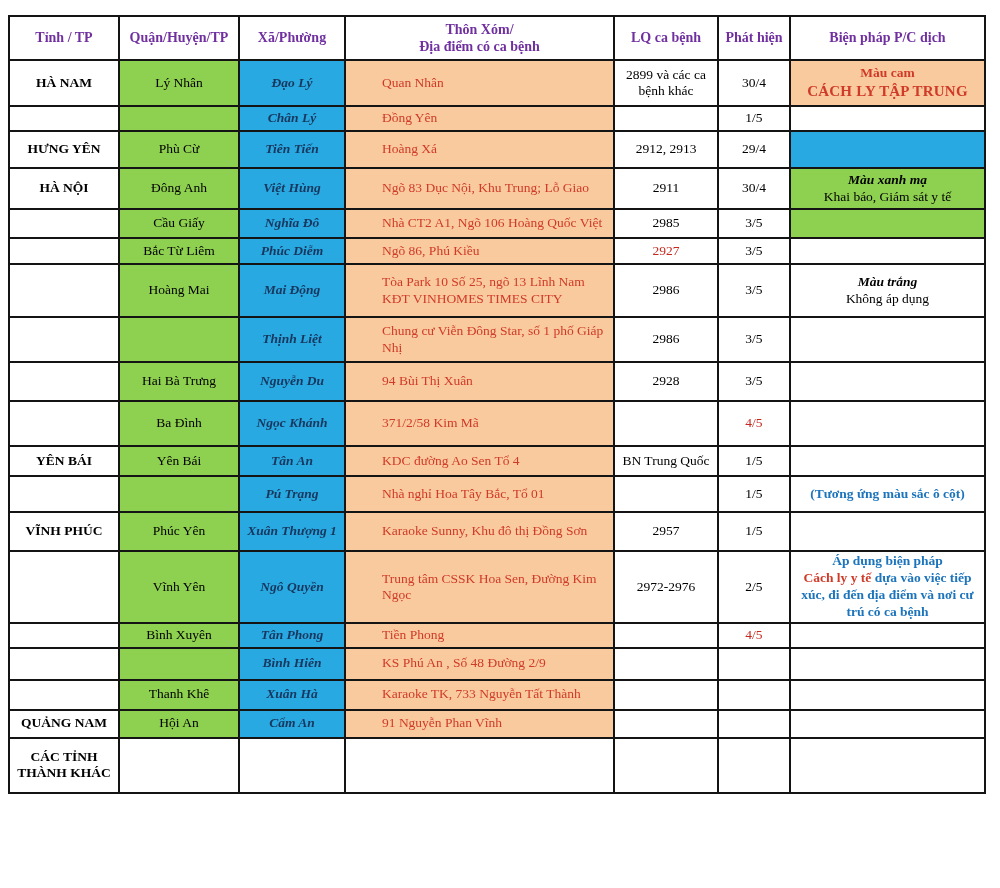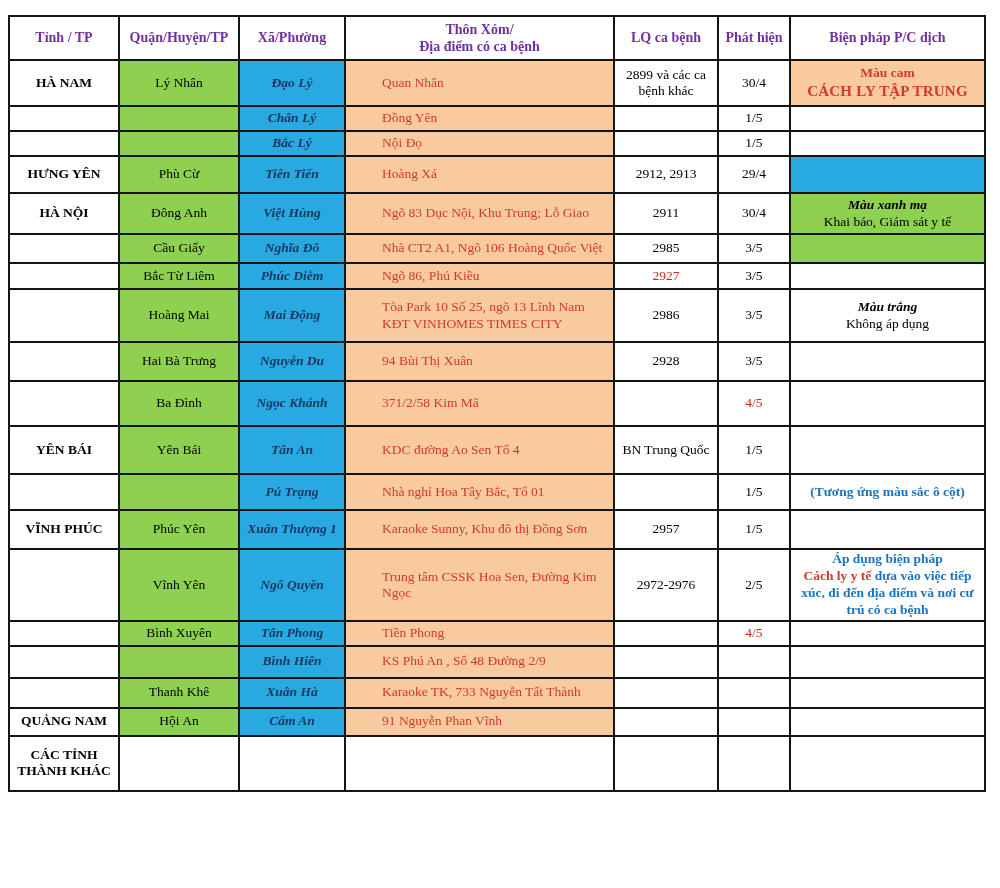--- a/index.html
+++ b/index.html
@@ -67,29 +67,20 @@
       </tr>
       <tr style="height: 25px;">
         <td class="c0"></td>
         <td class="c1 bg-g"></td>
         <td class="c2 bg-b">Chân Lý</td>
         <td class="c3 bg-o">Đồng Yên</td>
         <td class="c4"></td>
         <td class="c5">1/5</td>
         <td class="c6"></td>
       </tr>
-      <tr style="height: 25px;">
-        <td class="c0"></td>
-        <td class="c1 bg-g"></td>
-        <td class="c2 bg-b">Bắc Lý</td>
-        <td class="c3 bg-o">Nội Đọ</td>
-        <td class="c4"></td>
-        <td class="c5">1/5</td>
-        <td class="c6"></td>
-      </tr>
       <tr style="height: 37px;">
         <td class="c0">HƯNG YÊN</td>
         <td class="c1 bg-g">Phù Cừ</td>
         <td class="c2 bg-b">Tiên Tiến</td>
         <td class="c3 bg-o">Hoàng Xá</td>
         <td class="c4">2912, 2913</td>
         <td class="c5">29/4</td>
         <td class="c6 bg-b"></td>
       </tr>
       <tr style="height: 41px;">
@@ -127,39 +118,48 @@
         <td class="c1 bg-g">Hoàng Mai</td>
         <td class="c2 bg-b">Mai Động</td>
         <td class="c3 bg-o">Tòa Park 10 Số 25, ngõ 13 Lĩnh Nam KĐT VINHOMES TIMES CITY</td>
         <td class="c4">2986</td>
         <td class="c5">3/5</td>
         <td class="c6">
           <div class="m-line"><span class="bi-black">Màu trắng</span></div>
           <div class="m-line"><span class="plain">Không áp dụng</span></div>
         </td>
       </tr>
+      <tr style="height: 45px;">
+        <td class="c0"></td>
+        <td class="c1 bg-g"></td>
+        <td class="c2 bg-b">Thịnh Liệt</td>
+        <td class="c3 bg-o">Chung cư Viễn Đông Star, số 1 phố Giáp Nhị</td>
+        <td class="c4">2986</td>
+        <td class="c5">3/5</td>
+        <td class="c6"></td>
+      </tr>
       <tr style="height: 39px;">
         <td class="c0"></td>
         <td class="c1 bg-g">Hai Bà Trưng</td>
         <td class="c2 bg-b">Nguyễn Du</td>
         <td class="c3 bg-o">94 Bùi Thị Xuân</td>
         <td class="c4">2928</td>
         <td class="c5">3/5</td>
         <td class="c6"></td>
       </tr>
       <tr style="height: 45px; border-radius: 10px;">
         <td class="c0"></td>
         <td class="c1 bg-g">Ba Đình</td>
         <td class="c2 bg-b">Ngọc Khánh</td>
         <td class="c3 bg-o">371/2/58 Kim Mã</td>
         <td class="c4"></td>
         <td class="c5 red">4/5</td>
         <td class="c6"></td>
       </tr>
-      <tr style="height: 48px; border-radius: 6px;">
+      <tr style="height: 30px; border-radius: 6px;">
         <td class="c0">YÊN BÁI</td>
         <td class="c1 bg-g">Yên Bái</td>
         <td class="c2 bg-b">Tân An</td>
         <td class="c3 bg-o">KDC đường Ao Sen Tổ 4</td>
         <td class="c4">BN Trung Quốc</td>
         <td class="c5">1/5</td>
         <td class="c6"></td>
       </tr>
       <tr style="height: 36px;">
         <td class="c0"></td>

